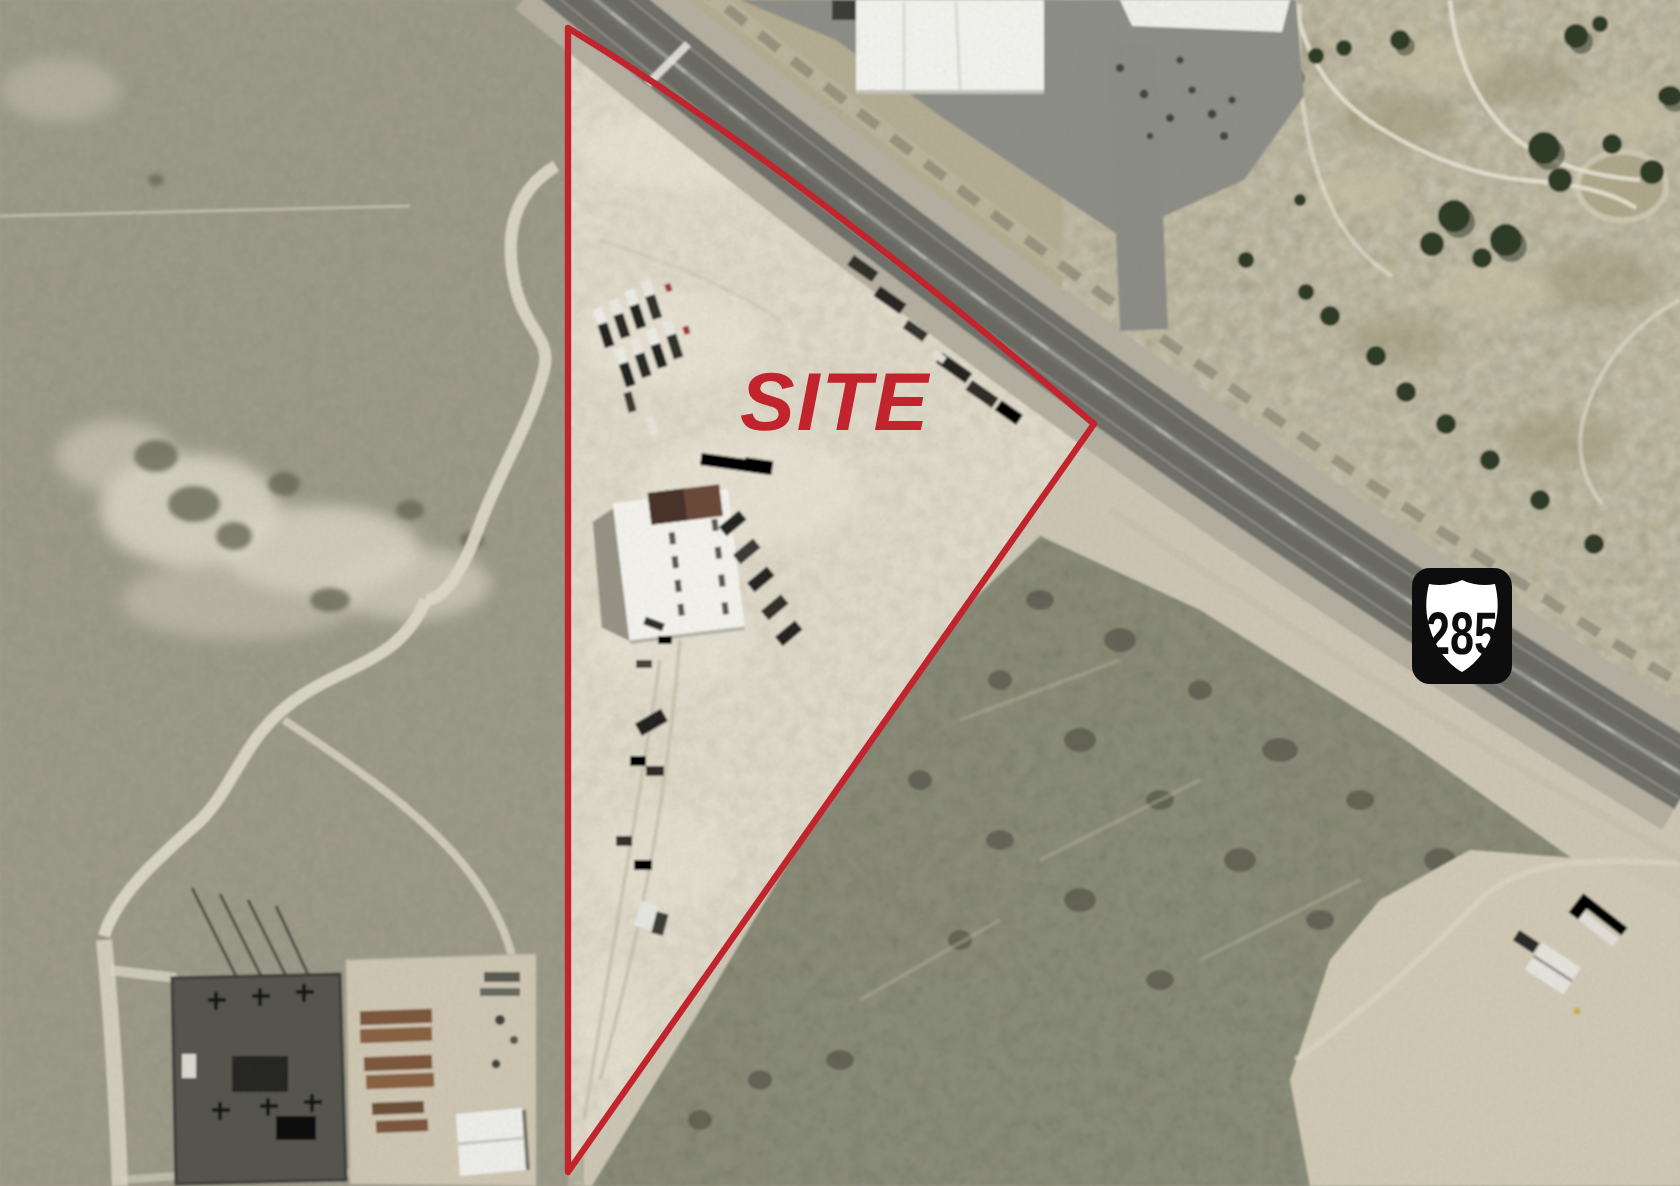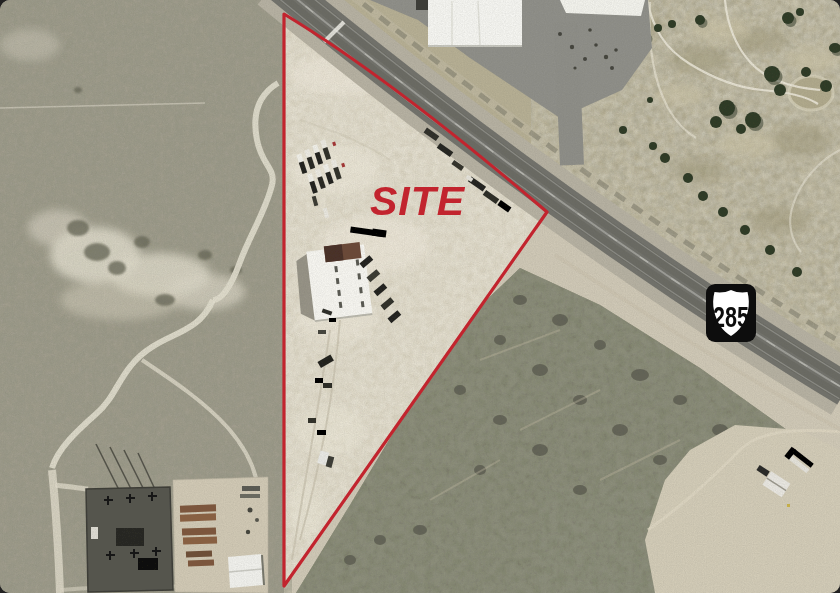--- a/index.html
+++ b/index.html
@@ -1,17 +1,17 @@
 <!DOCTYPE html>
 <html><head>
 <meta charset="utf-8">
 <style>
   html,body{margin:0;padding:0;background:#222;}
   .stage{position:relative;width:840px;height:593px;overflow:hidden;background:#a49f90;
-         font-family:"Liberation Sans",sans-serif;border-radius:10px;}
+         font-family:"Liberation Sans",sans-serif;}
   .stage svg{position:absolute;left:0;top:0;display:block;}
   text{font-family:"Liberation Sans",sans-serif;}
 </style>
 </head>
 <body>
 
 <div class="stage">
 <svg width="840" height="593" viewBox="0 0 840 593">
 <defs>
   <clipPath id="cGolf">

